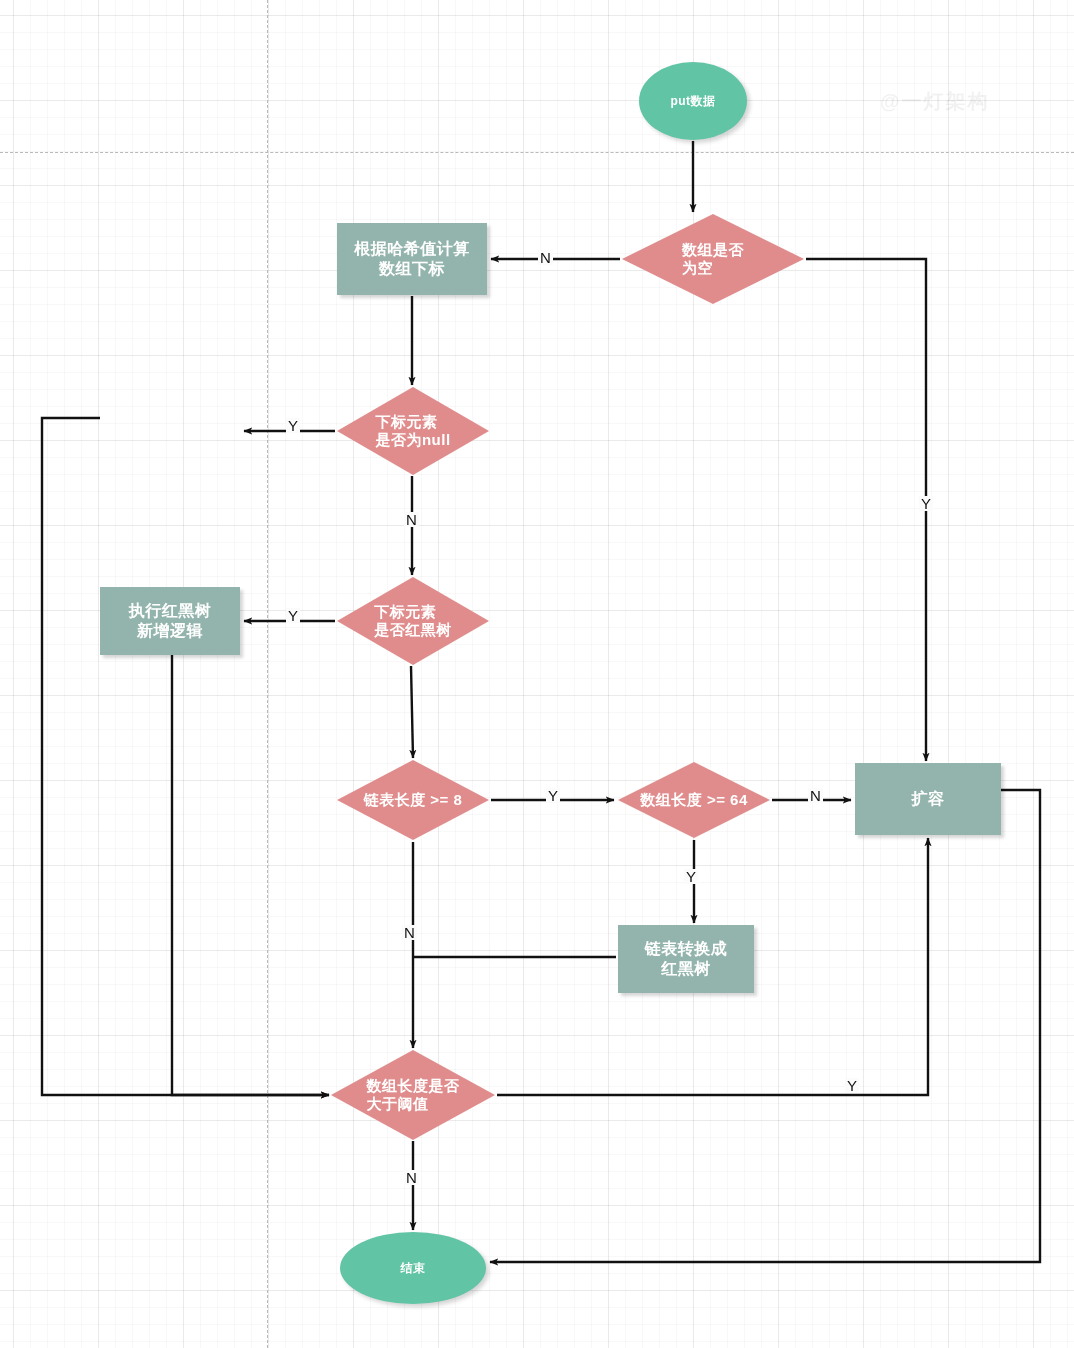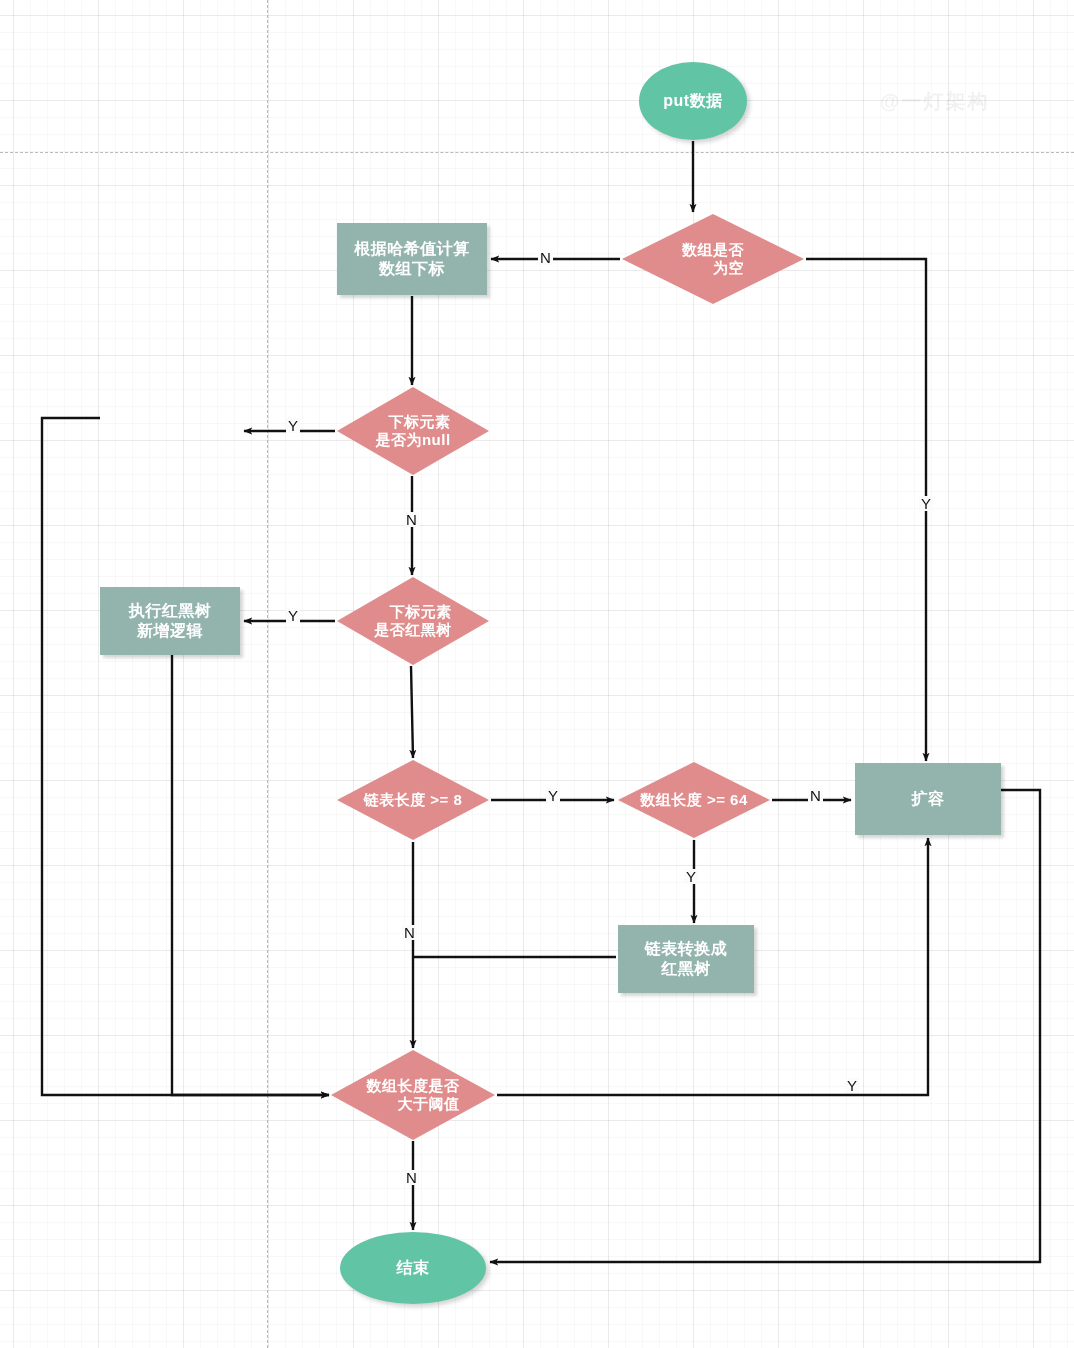--- a/index.html
+++ b/index.html
@@ -28,26 +28,26 @@
   }
   
   .page-guide{position:absolute;pointer-events:none;}
   .page-guide.v{top:0;bottom:0;width:0;border-left:1px dashed #b9b9b9;}
   .page-guide.h{left:0;right:0;height:0;border-top:1px dashed #b9b9b9;}
 
   svg.edges{position:absolute;left:0;top:0;width:1074px;height:1348px;overflow:visible;}
 
   .node{position:absolute;box-sizing:border-box;display:flex;align-items:center;justify-content:center;text-align:center;color:#ffffff;line-height:1.22;white-space:pre-line;}
   .node-rect{background:#93b4ac;box-shadow:3px 3px 3px rgba(0,0,0,0.16);font-size:16px;font-weight:bold;letter-spacing:.5px;}
-  .node-ellipse{background:#61c4a5;border-radius:50%;box-shadow:3px 3px 4px rgba(0,0,0,0.17);font-size:16px;font-weight:bold;letter-spacing:.5px;}
+  .node-ellipse{background:#61c4a5;border-radius:50%;box-shadow:3px 3px 4px rgba(0,0,0,0.17);font-size:12px;font-weight:bold;letter-spacing:.5px;}
   .node-diamond-wrap{position:absolute;}
   .node-diamond-shape{position:absolute;left:0;top:0;width:100%;height:100%;background:#e08c8c;
      clip-path:polygon(50% 0,100% 50%,50% 100%,0 50%);
      filter:drop-shadow(3px 3px 2px rgba(0,0,0,0.17));}
-  .node-diamond-label{position:absolute;left:0;top:0;width:100%;height:100%;display:flex;align-items:center;justify-content:center;text-align:right;color:#ffffff;font-size:15px;font-weight:bold;letter-spacing:.5px;line-height:1.2;white-space:pre-line;}
+  .node-diamond-label{position:absolute;left:0;top:0;width:100%;height:100%;display:flex;align-items:center;justify-content:center;text-align:left;color:#ffffff;font-size:15px;font-weight:bold;letter-spacing:.5px;line-height:1.2;white-space:pre-line;}
 
   .edge-label{position:absolute;color:#111;font-size:15px;font-family:"Liberation Sans","DejaVu Sans",sans-serif;
      background:#fbfbfb;padding:0 2px;line-height:1;}
 
   .watermark{position:absolute;color:rgba(0,0,0,0.055);font-size:20px;font-weight:bold;letter-spacing:2px;user-select:none;}
 </style>
 </head>
 <body>
 
 <div id="canvas">

